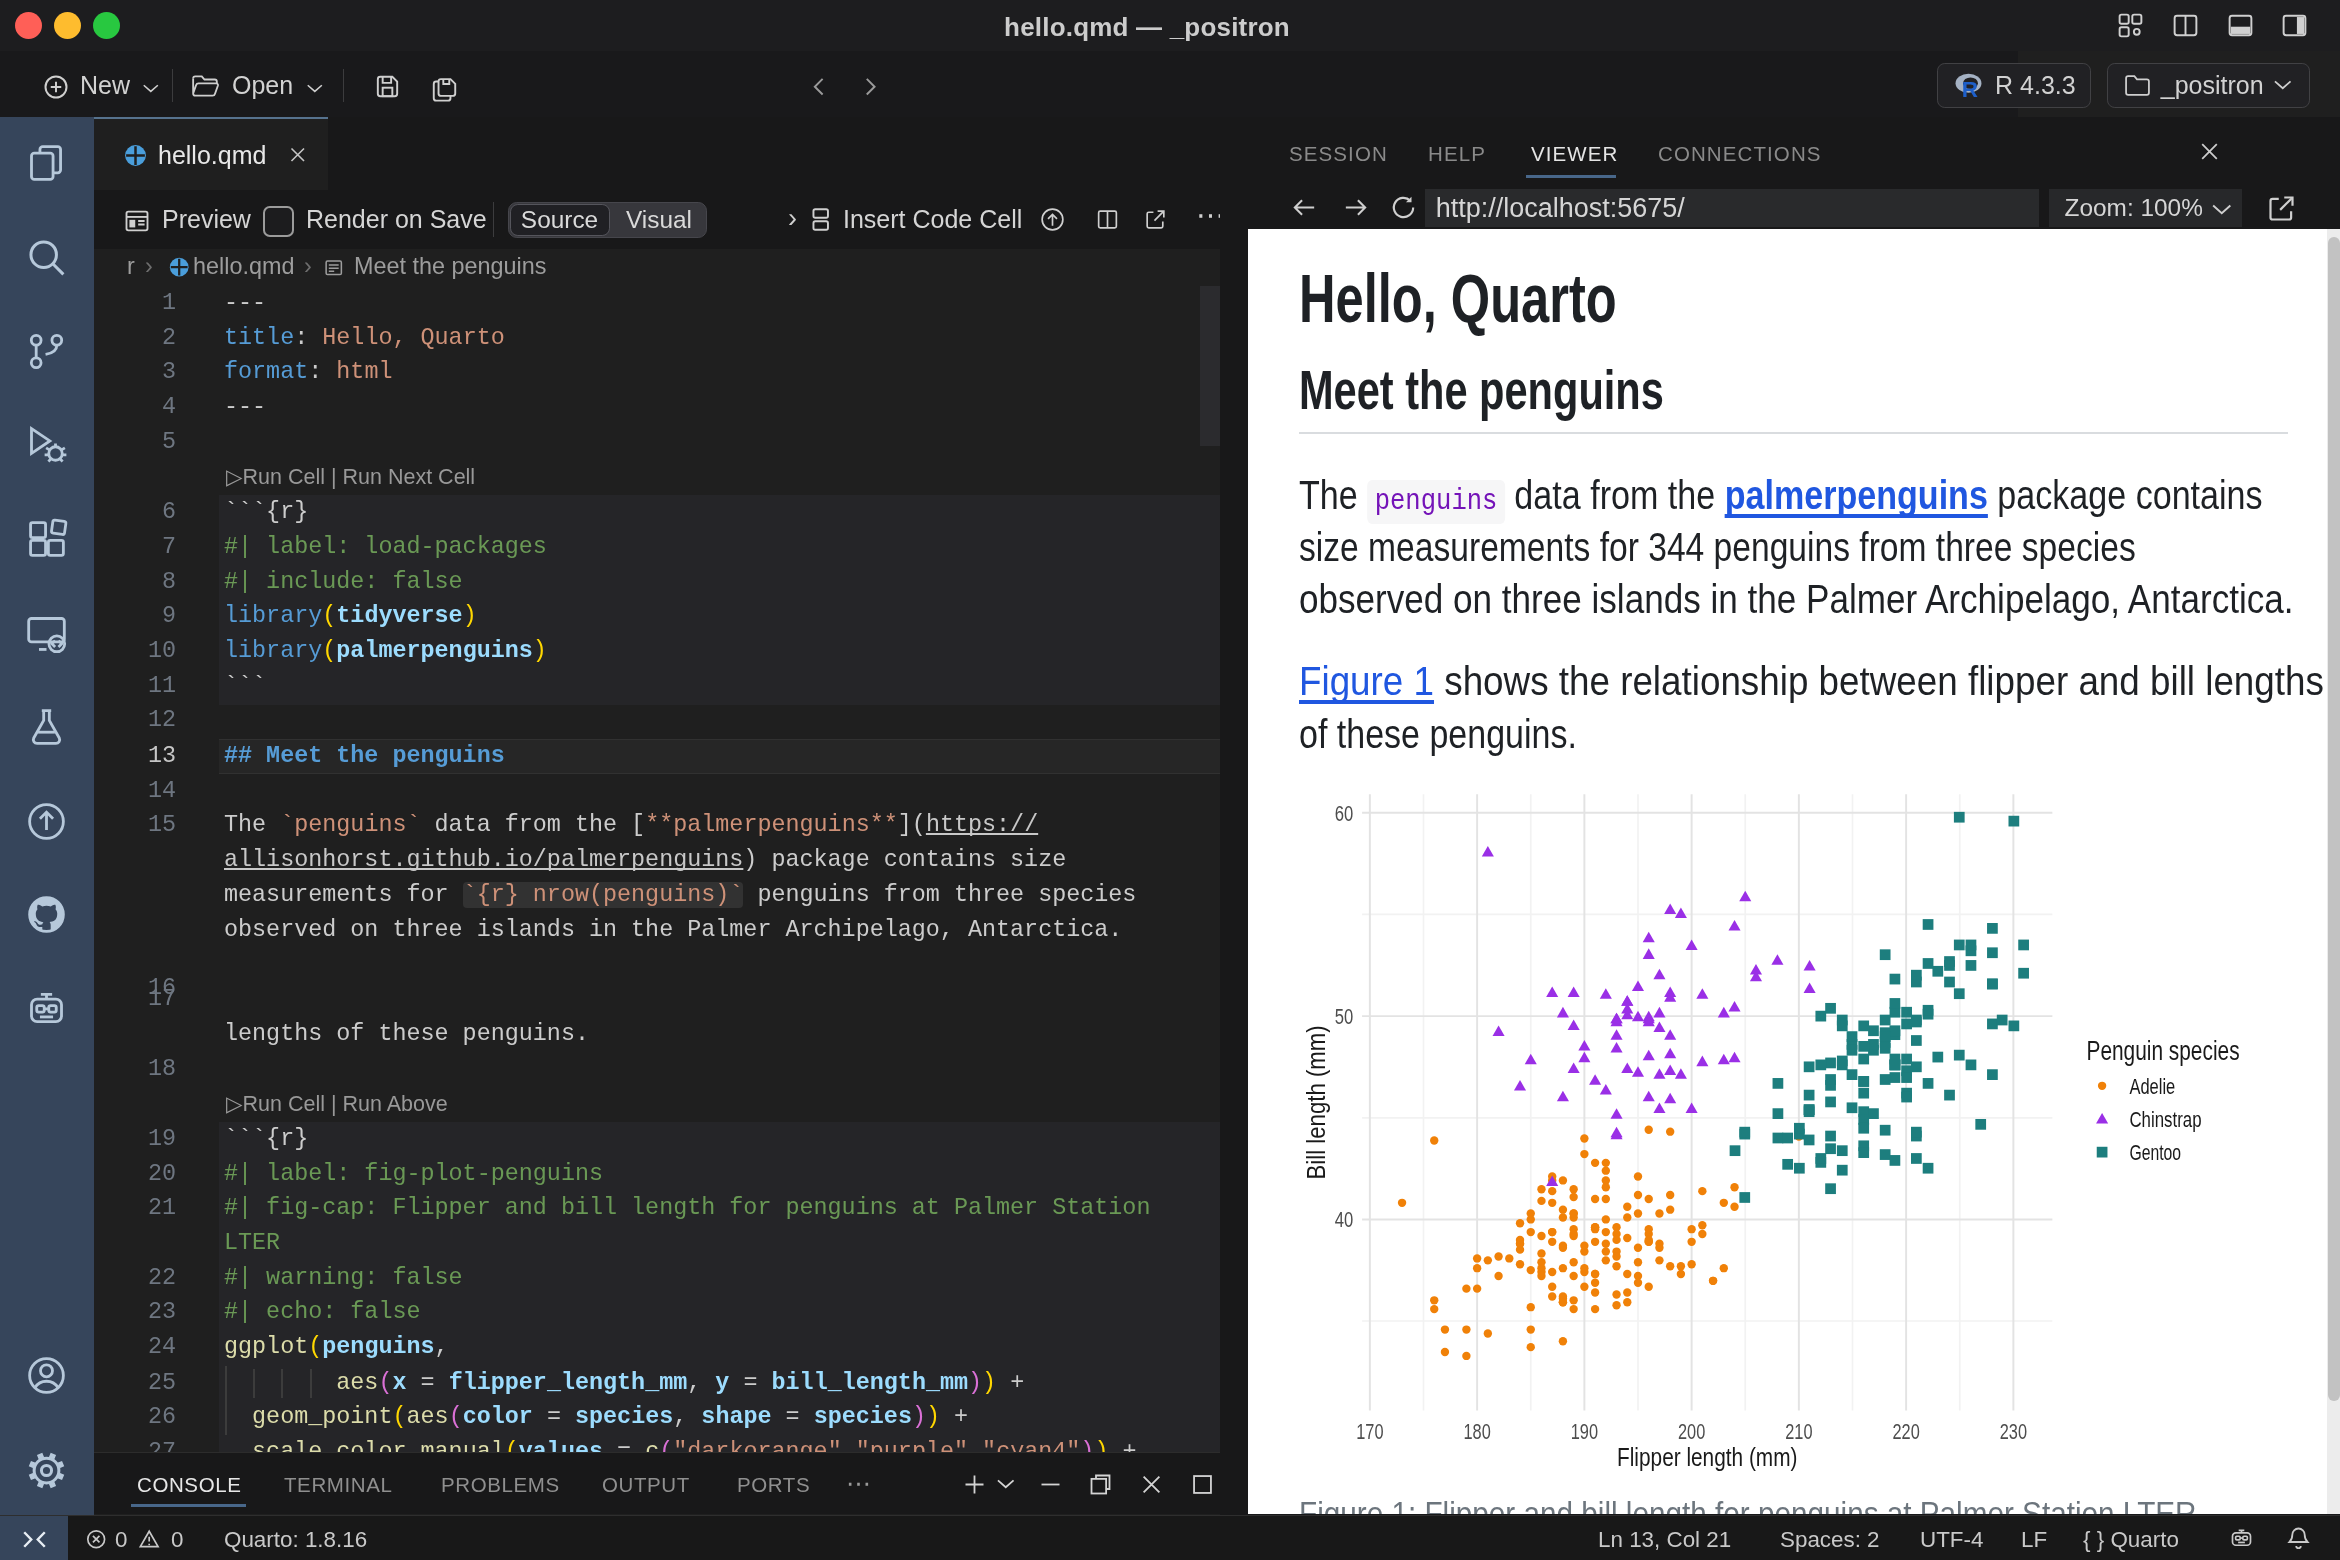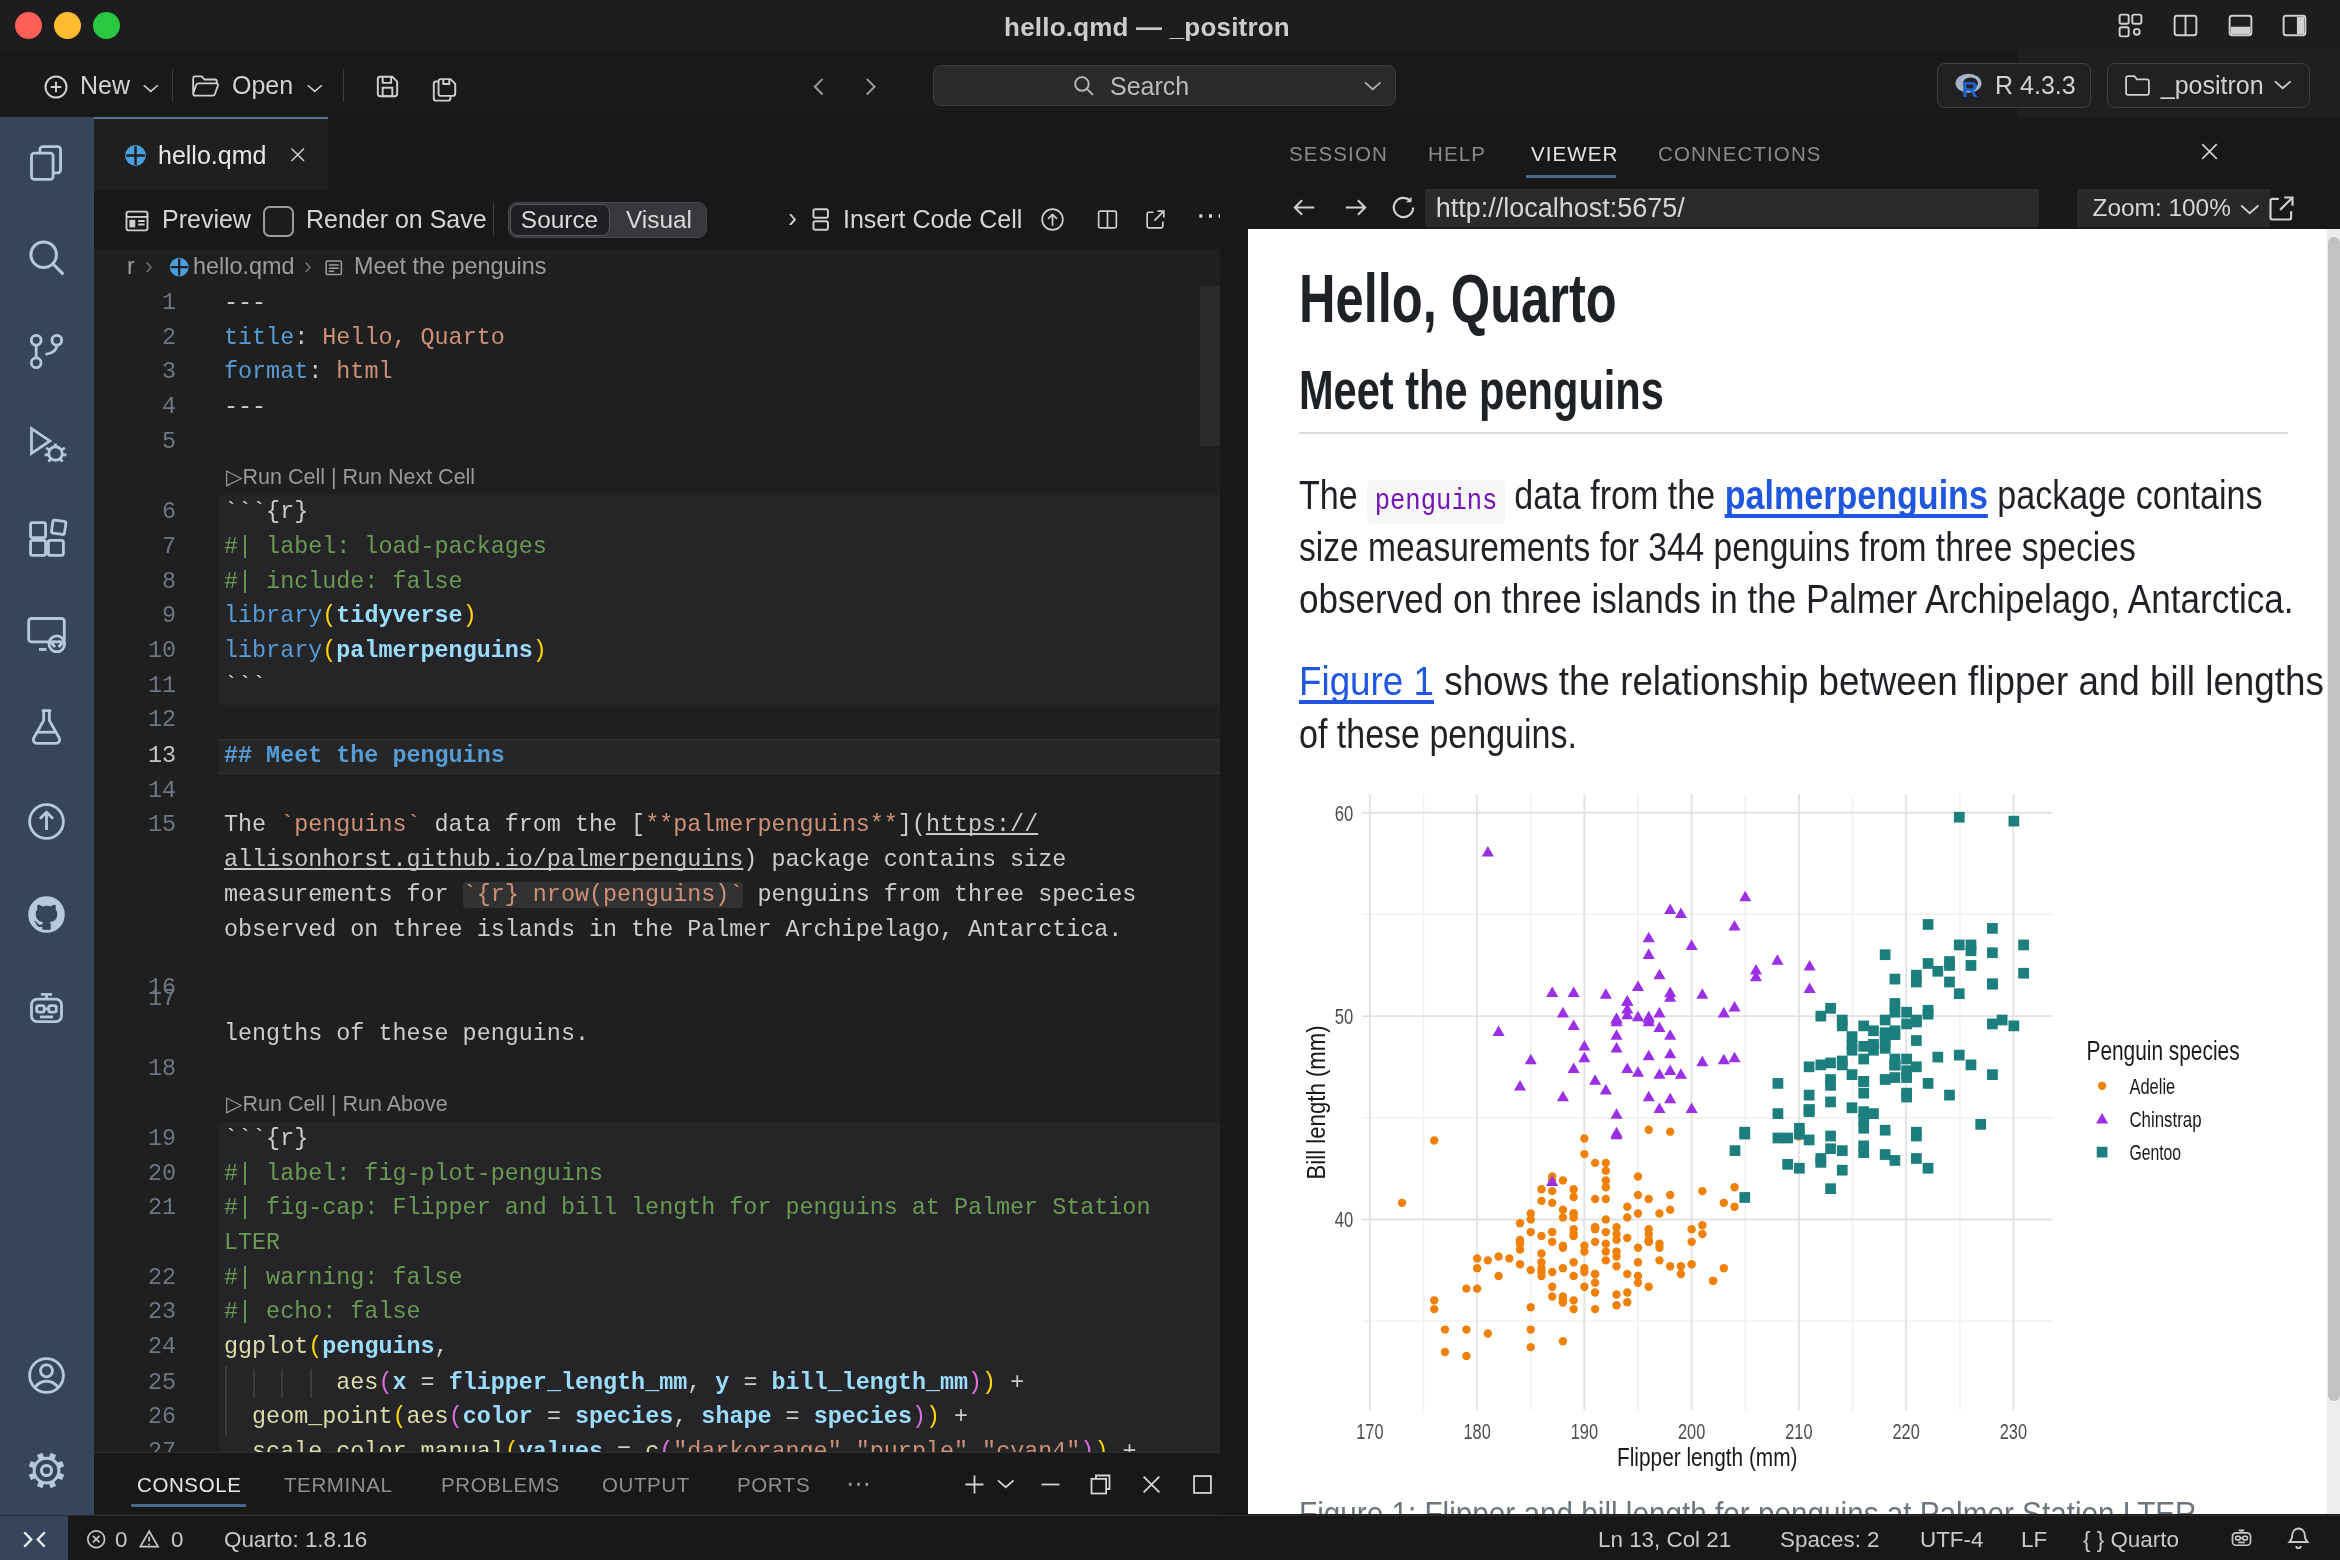--- a/index.html
+++ b/index.html
@@ -53,21 +53,21 @@
   
   #statusbar { left:0; top:1515px; width:2341px; height:46px; background:#181818;
       border-top:1px solid #2e2e2e; }
   .st { position:absolute; top:10.7px; color:#c9c9c9; font-size:22.4px; }
   
   #vpanel { left:1220px; top:117px; width:1121px; height:1398px; background:#181819; }
   .vtab { position:absolute; top:25px; font-size:20.5px; letter-spacing:1.1px; color:#8a8a8a;}
   .vtab.on { color:#e5e5e5; }
   #vnav { left:1220px; top:185px; width:1121px; height:44px; background:#181819; }
   #urlfield { left:1425px; top:189px; width:614px; height:38px; background:#292a2c; }
-  #zoombtn { left:2049px; top:189px; width:193px; height:38px; background:#27282a;margin-left:28px; }
+  #zoombtn { left:2049px; top:189px; width:193px; height:38px; background:#27282a; }
   #doc { left:1248px; top:229px; width:1092px; height:1285px; background:#ffffff; overflow:hidden; }
   .dline { position:absolute; left:51px; white-space:pre; color:#1e2125; }
   .body1 { }
   .qcode { font-family:"Liberation Mono",monospace; color:#7413b8; background:#f6f6f7;
      border-radius:5.9px; padding:3.9px 8.8px 5.9px 8.8px; font-size:30px; }
   .qlink { color:#2057e0; text-decoration:underline; text-underline-offset:4.9px; text-decoration-skip-ink:none; }
 </style>
 </head>
 <body>
 <div id="page">
@@ -124,30 +124,20 @@
         <path d="M8 8a2 2 0 012-2h8l4 4v8a2 2 0 01-2 2h-10a2 2 0 01-2-2z"></path>
         <path d="M12 6v4h5V6"></path>
         <path d="M18 20v2a2 2 0 01-2 2H6a2 2 0 01-2-2V10a2 2 0 012-2h2"></path>
       </svg>
   <svg class="abs" style="left:808px;top:24.4px" width="23.4" height="23.4" viewBox="0 0 24 24" fill="none" stroke="#9a9a9a" stroke-width="2">
         <path d="M15 4l-8 8 8 8"></path>
       </svg>
   <svg class="abs" style="left:858px;top:24.4px" width="23.4" height="23.4" viewBox="0 0 24 24" fill="none" stroke="#9a9a9a" stroke-width="2">
         <path d="M9 4l8 8-8 8"></path>
       </svg>
-  <div class="abs" id="searchbox">
-    <svg class="abs" style="left:137px;top:7.8px" width="25" height="25" viewBox="0 0 24 24" fill="none" stroke="#b9b9b9" stroke-width="1.8">
-          <circle cx="10.5" cy="10.5" r="6.5"></circle>
-          <line x1="15.3" y1="15.3" x2="21" y2="21"></line>
-        </svg>
-    <div class="abs" style="left:176px;top:5.9px;color:#bcbcbc;font-size:25px">Search</div>
-    <svg class="abs" style="left:429px;top:14.6px" width="19.5" height="11.7" viewBox="0 0 20 11" fill="none" stroke="#b0b0b0" stroke-width="1.8">
-          <path d="M2 2l8 7 8-7"></path>
-        </svg>
-  </div>
   <div class="abs tbtn" style="left:1937px;width:154px">
     <svg width="33" height="27" viewBox="0 0 28 24">
           <ellipse cx="14" cy="10" rx="11.5" ry="8.5" fill="#a5b2c4"></ellipse>
           <ellipse cx="15.8" cy="10" rx="6.6" ry="5.2" fill="#212124"></ellipse>
           <text x="8" y="22" font-size="20" font-weight="bold" fill="#1e5fc9" font-family="Liberation Sans">R</text>
         </svg>
     <span class="ui">R 4.3.3</span>
   </div>
   <div class="abs tbtn" style="left:2107px;width:203px">
     <svg width="27" height="25" viewBox="0 0 26 24" fill="none" stroke="#cfcfcf" stroke-width="1.7">

